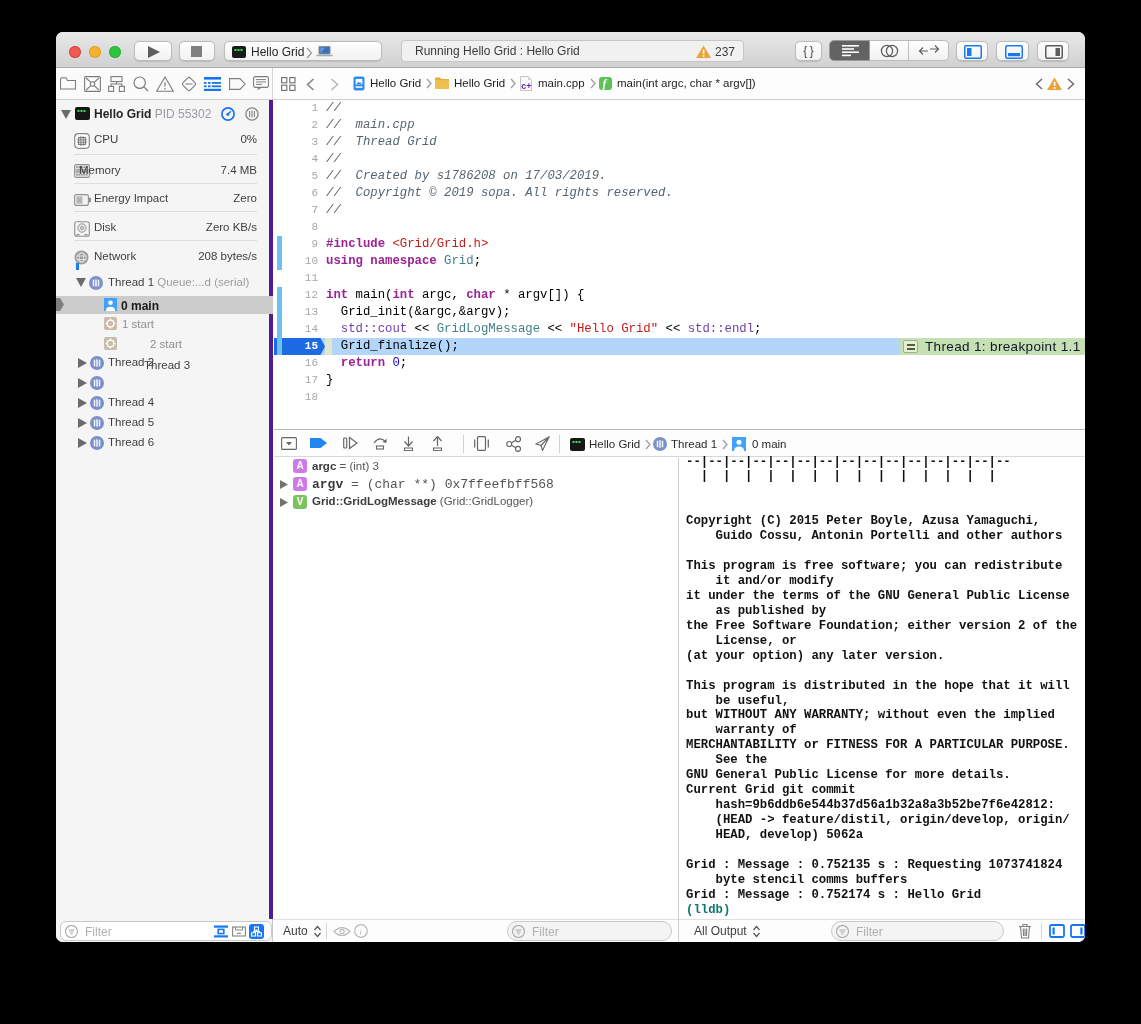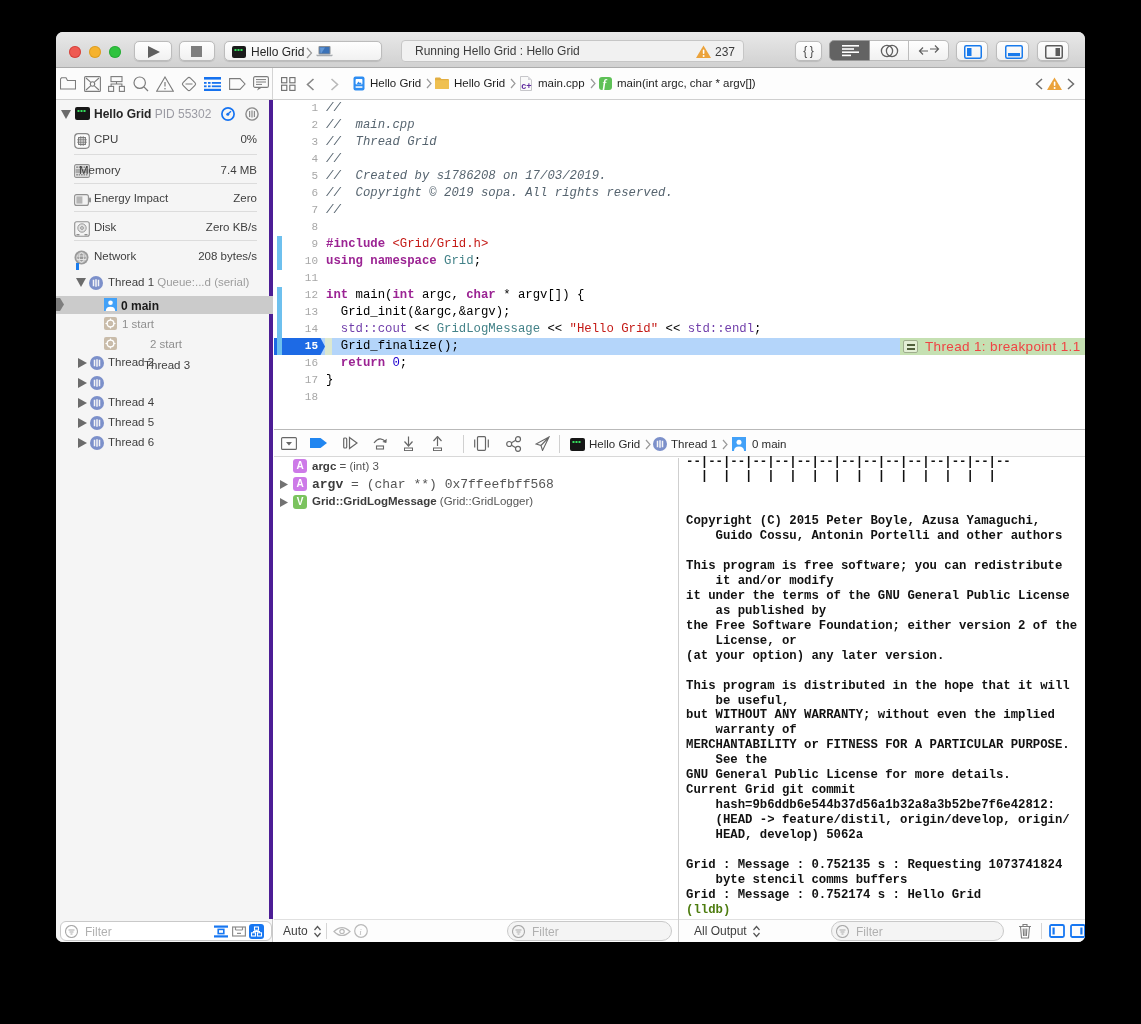--- a/index.html
+++ b/index.html
@@ -534,21 +534,21 @@
   <span class="std">std::cout</span> &lt;&lt; <span class="typ">GridLogMessage</span> &lt;&lt; <span class="str">"Hello Grid"</span> &lt;&lt; <span class="std">std::endl</span>;
   Grid_finalize();
   <span class="kw">return</span> <span class="num">0</span>;
 }
 </div>
 
     <div class="abs" style="left:629px; top:240px; width:15px; height:13px; background:#e3efd5; border:1px solid #9fae8d; border-radius:2px;">
       <div style="position:absolute; left:2.5px; top:3px; width:8px; height:1.6px; background:#4f5f3b;"></div>
       <div style="position:absolute; left:2.5px; top:7px; width:8px; height:1.6px; background:#4f5f3b;"></div>
     </div>
-    <div class="abs" style="left:651px; top:238px; height:17px; line-height:17px; font-size:13.5px; letter-spacing:0.35px; color:#ef4444;">Thread 1: breakpoint 1.1</div>
+    <div class="abs" style="left:651px; top:238px; height:17px; line-height:17px; font-size:13.5px; letter-spacing:0.35px; color:#0f172a;">Thread 1: breakpoint 1.1</div>
   </div>
 
   <div id="debugbar">
     <svg class="abs" style="left:7px; top:6.5px;" width="16" height="13">
         <rect x="0.6" y="0.6" width="14.8" height="11.8" rx="1" fill="none" stroke="#666" stroke-width="1.1"></rect>
         <path d="M5 5 L11 5 L8 8.5 Z" fill="#666"></path>
       </svg>
     <svg class="abs" style="left:36px; top:8px;" width="17" height="10">
         <path d="M0 0 L10.5 0 L17 5 L10.5 10 L0 10 Z" fill="#2186f0"></path>
       </svg>
@@ -658,21 +658,21 @@
     See the
 GNU General Public License for more details.
 Current Grid git commit
     hash=9b6ddb6e544b37d56a1b32a8a3b52be7f6e42812:
     (HEAD -&gt; feature/distil, origin/develop, origin/
     HEAD, develop) 5062a
 
 Grid : Message : 0.752135 s : Requesting 1073741824
     byte stencil comms buffers
 Grid : Message : 0.752174 s : Hello Grid
-<span style="color:#4d7c0f;">(lldb)</span> </div>
+<span style="color:#0f766e;">(lldb)</span> </div>
   </div>
 
   <div id="varbottom">
     <span class="abs" style="left:9px; top:4px; font-size:12px; color:#3e3e3e;">Auto</span>
     <svg class="abs" style="left:39px; top:4.5px;" width="9" height="13">
         <path d="M1.5 5 L4.5 1.5 L7.5 5 M1.5 8 L4.5 11.5 L7.5 8" fill="none" stroke="#555" stroke-width="1.2"></path>
       </svg>
     <div class="abs" style="left:52px; top:3px; width:1px; height:16px; background:#d5d5d5;"></div>
     <svg class="abs" style="left:59px; top:6px;" width="18" height="11">
         <path d="M1 5.5 Q9 -2.5 17 5.5 Q9 13.5 1 5.5 Z" fill="none" stroke="#b9b9b9" stroke-width="1.2"></path>

